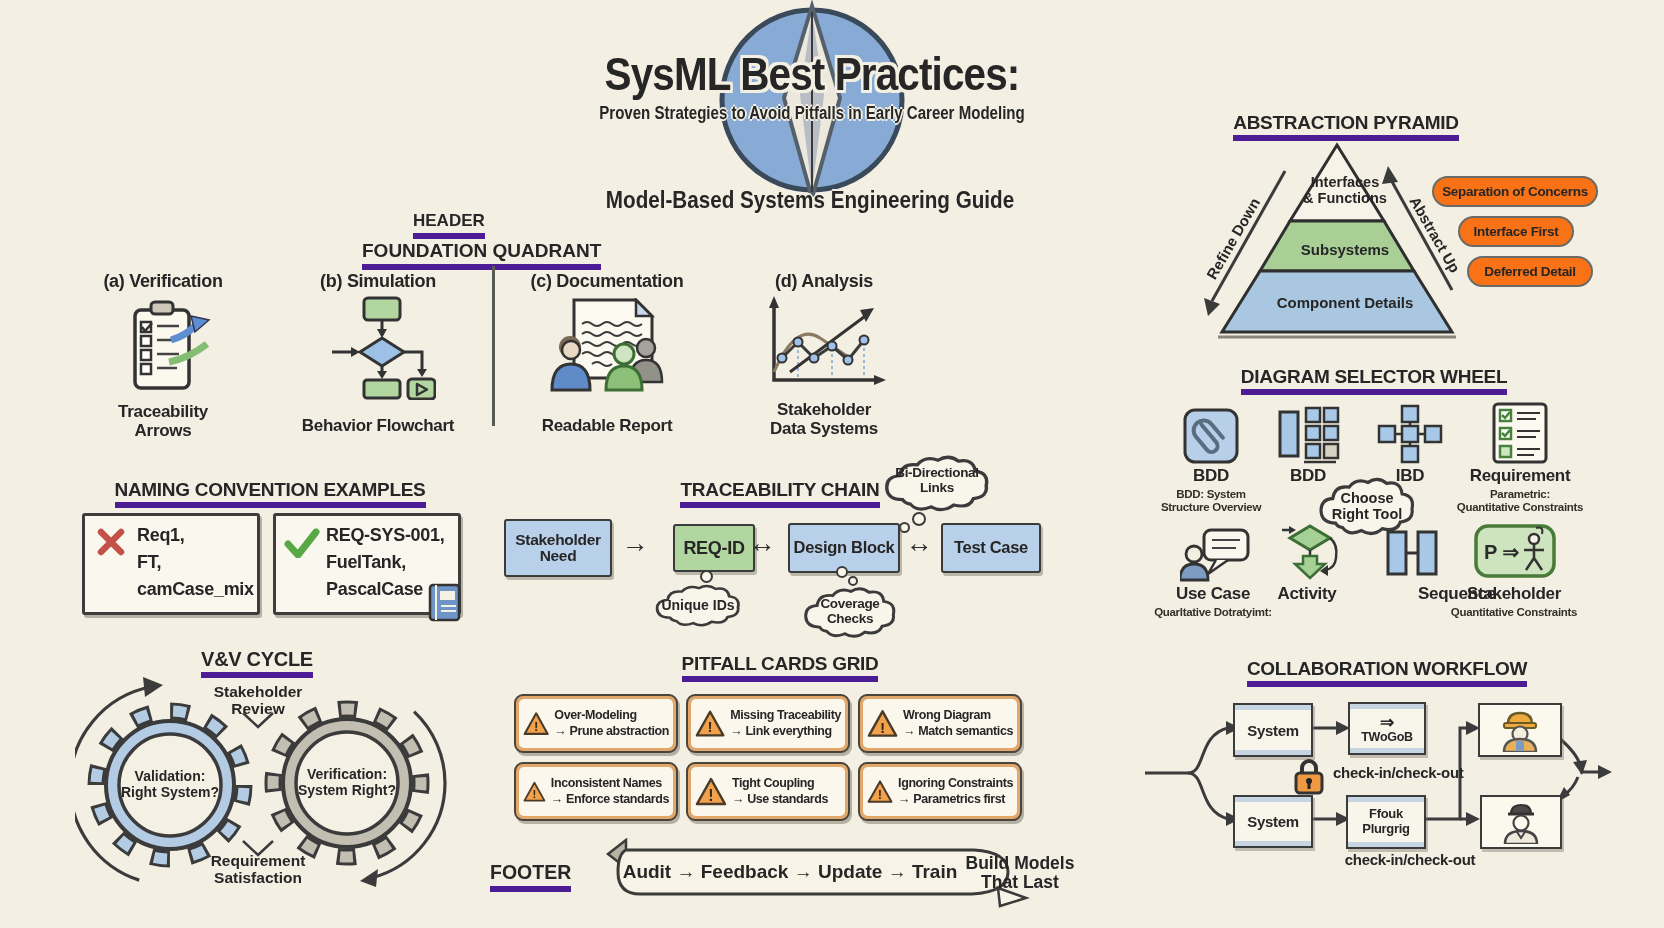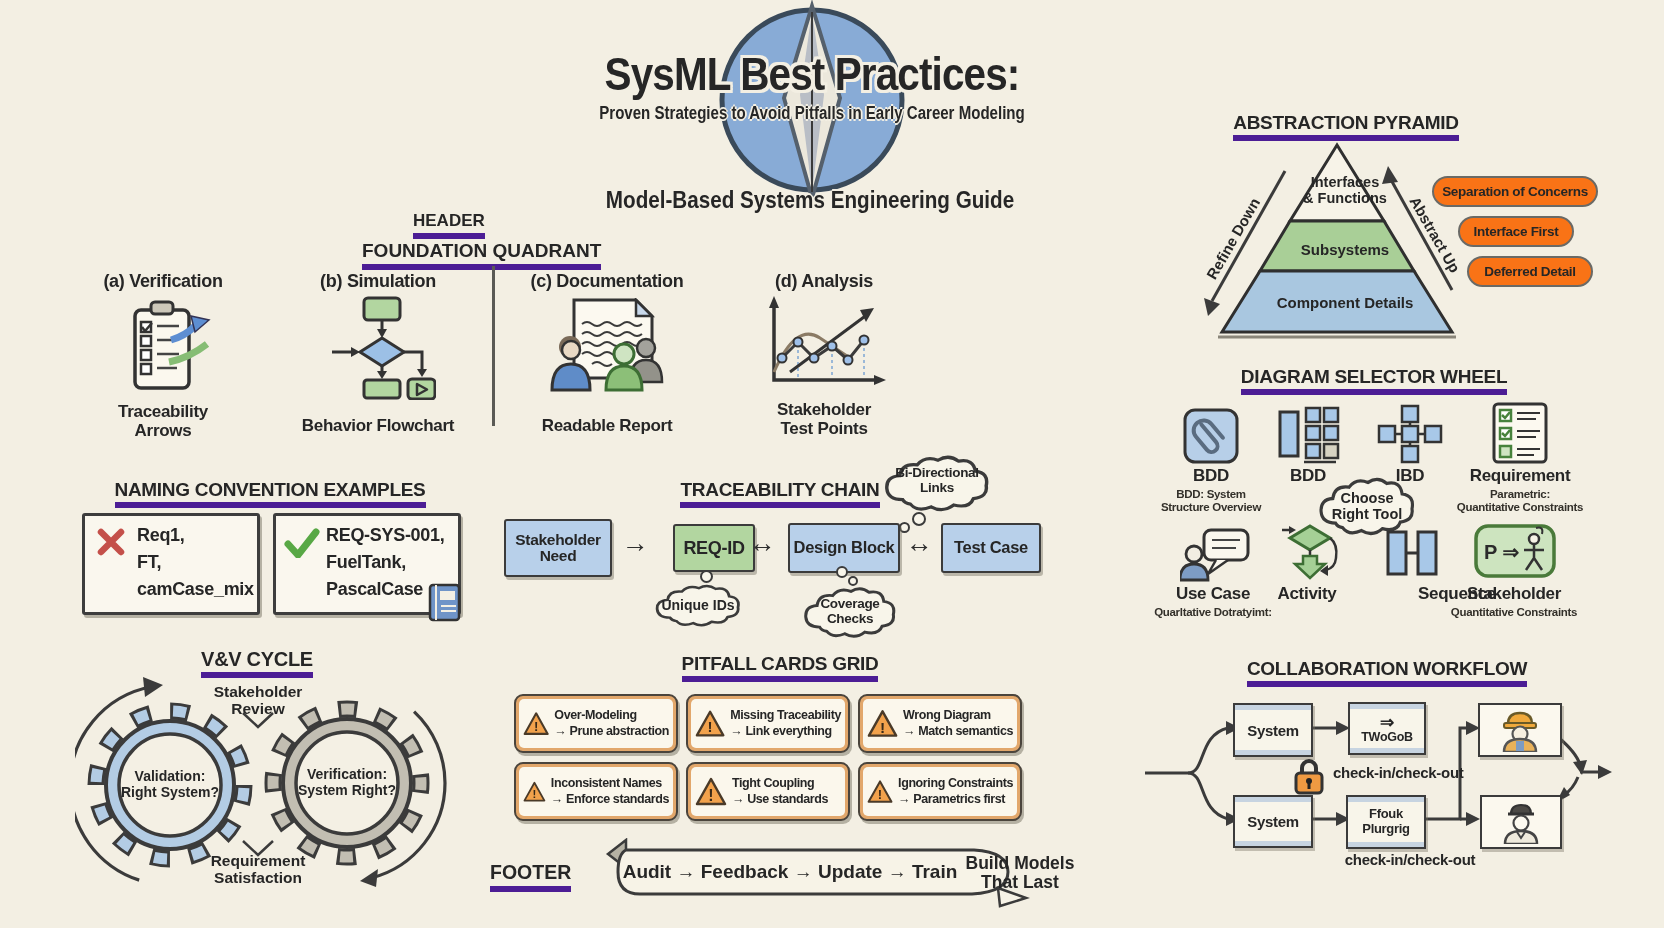--- a/index.html
+++ b/index.html
@@ -128,21 +128,21 @@
     <div>Arrows</div>
   </div>
   <div class="abs ctr cap" style="left:268px;top:416px;width:220px;">
     <div>Behavior Flowchart</div>
   </div>
   <div class="abs ctr cap" style="left:497px;top:416px;width:220px;">
     <div>Readable Report</div>
   </div>
   <div class="abs ctr cap" style="left:714px;top:400px;width:220px;">
     <div>Stakeholder</div>
-    <div>Test Points</div>
+    <div>Data Systems</div>
   </div>
 
   <div class="abs ctr" style="left:1196px;top:112px;width:300px;">
     <span class="sec-title u">ABSTRACTION PYRAMID</span>
   </div>
   <svg class="abs" style="left:1190px;top:138px" width="300" height="205" viewBox="0 0 300 205">
     <polygon points="147,7 194,83 100,83" fill="#f7f3e8" stroke="#2f2f2f" stroke-width="3"></polygon>
     <polygon points="100,83 194,83 224,133 70,133" fill="#a9cf97" stroke="#2f2f2f" stroke-width="3"></polygon>
     <polygon points="70,133 224,133 262,194 32,194" fill="#a9c7e0" stroke="#2f2f2f" stroke-width="3"></polygon>
     <path d="M28 199 H266" stroke="#8a867a" stroke-width="3"></path>

